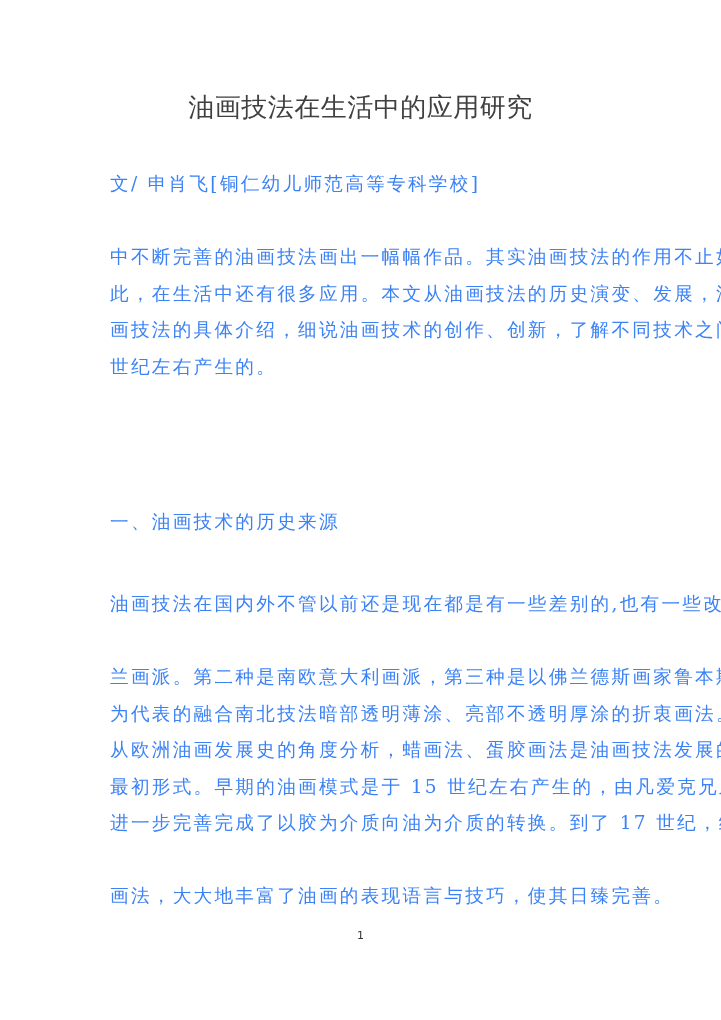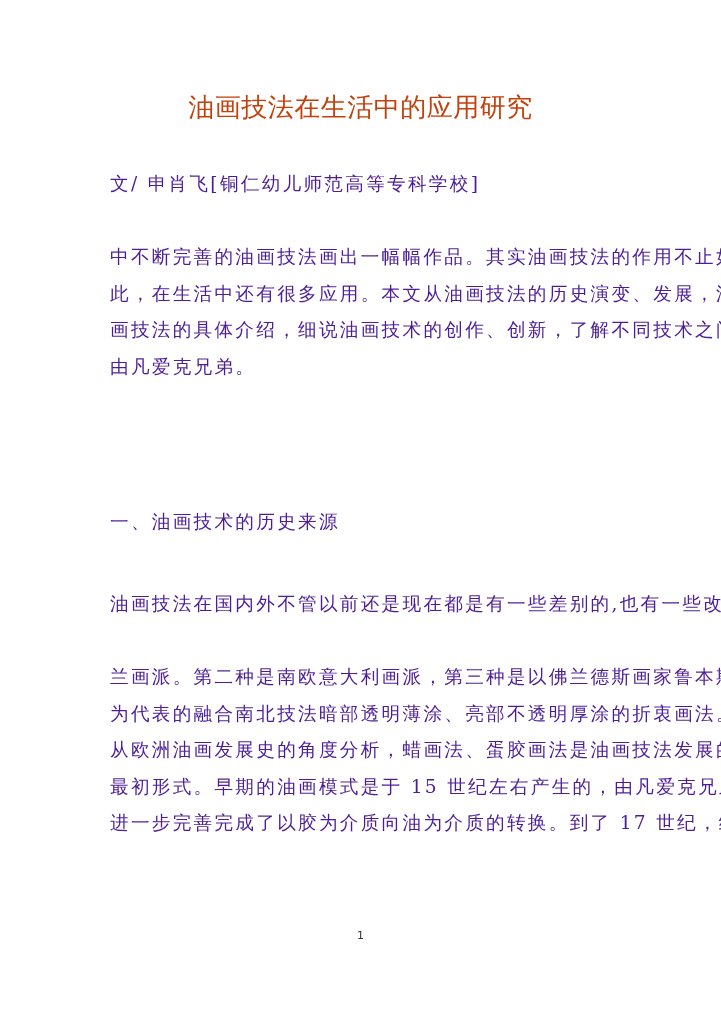--- a/index.html
+++ b/index.html
@@ -24,32 +24,32 @@
     }
     .title {
       position: absolute;
       left: 0;
       width: 721px;
       top: 90px;
       text-align: center;
       font-size: 26px;
       line-height: 34px;
       letter-spacing: 0.5px;
-      color: #c2410c;
+      color: #404040;
       font-weight: normal;
     }
     .line {
       position: absolute;
       left: 110px;
       width: 503px;
       font-size: 18.6px;
       line-height: 24px;
       white-space: nowrap;
       letter-spacing: 2.3px;
-      color: #4c1d95;
+      color: #3b82f6;
     }
     .line.justify {
       text-align: justify;
       text-align-last: justify;
     }
     .bold {
       font-weight: bold;
     }
     .page-number {
       position: absolute;
@@ -68,27 +68,28 @@
 
 <div class="page">
 
   <div class="title">油画技法在生活中的应用研究</div>
 
   <div class="line" style="top:172px;">文/ 申肖飞[铜仁幼儿师范高等专科学校]</div>
 
   <div class="line justify" style="top:245px;">中不断完善的油画技法画出一幅幅作品。其实油画技法的作用不止如</div>
   <div class="line justify" style="top:282px;">此，在生活中还有很多应用。本文从油画技法的历史演变、发展，油</div>
   <div class="line justify" style="top:318px;">画技法的具体介绍，细说油画技术的创作、创新，了解不同技术之间</div>
-  <div class="line" style="top:355px;">由凡爱克兄弟。</div>
+  <div class="line" style="top:355px;">世纪左右产生的。</div>
 
 
   <div class="line" style="top:510px;">一、油画技术的历史来源</div>
 
   <div class="line justify" style="top:592px;">油画技法在国内外不管以前还是现在都是有一些差别的,也有一些改</div>
   <div class="line justify" style="top:665px;">兰画派。第二种是南欧意大利画派，第三种是以佛兰德斯画家鲁本斯</div>
   <div class="line justify" style="top:702px;">为代表的融合南北技法暗部透明薄涂、亮部不透明厚涂的折衷画法。</div>
   <div class="line justify" style="top:738px;">从欧洲油画发展史的角度分析，蜡画法、蛋胶画法是油画技法发展的</div>
   <div class="line justify" style="top:775px;">最初形式。早期的油画模式是于 15 世纪左右产生的，由凡爱克兄弟</div>
   <div class="line justify" style="top:811px;">进一步完善完成了以胶为介质向油为介质的转换。到了 17 世纪，经</div>
+  <div class="line" style="top:884px;">画法，大大地丰富了油画的表现语言与技巧，使其日臻完善。</div>
 
   <div class="page-number">1</div>
 
 </div>
 
 </body></html>

